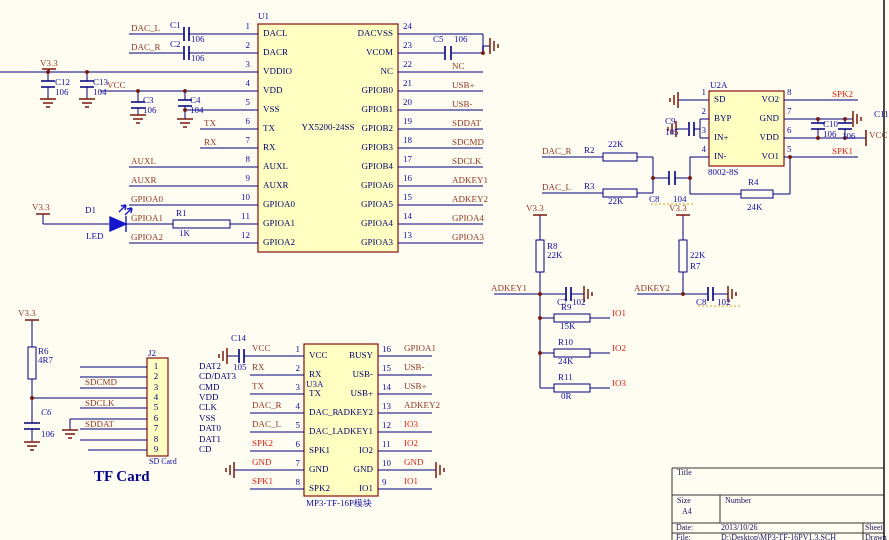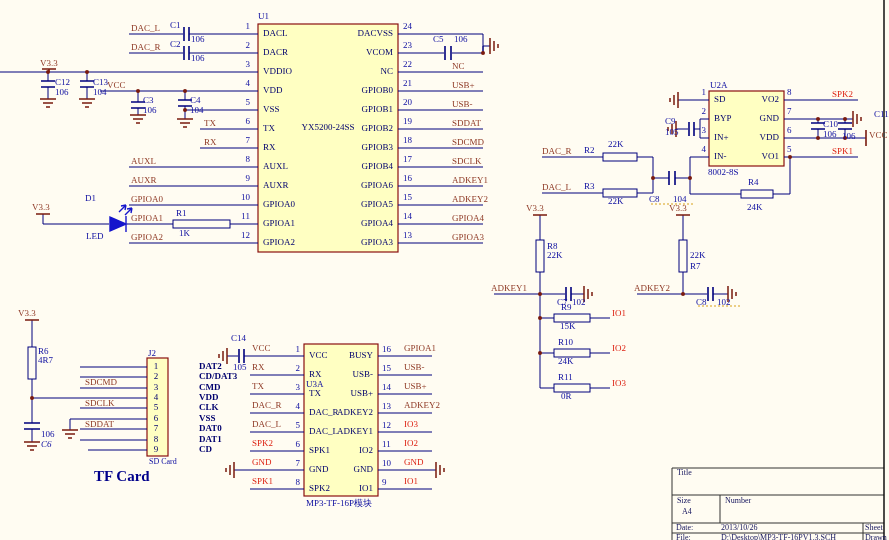--- a/index.html
+++ b/index.html
@@ -8,21 +8,21 @@
   #wireart{position:absolute;left:0;top:0;}
   .lbl{position:absolute;font-size:9px;line-height:1.05;white-space:nowrap;}
   .a-r{transform:translateX(-100%);}
   .a-c{transform:translateX(-50%);}
   .c-d{color:#0E0EA0;}           
   .c-p{color:#00006E;}           
   .c-m{color:#8F3A26;}           
   .c-r{color:#DD2314;}           
   .c-t{color:#16165E;font-size:8px;}
   .c-big{color:#00008B;font-weight:bold;font-size:15px;}
-  .b{font-weight:bold;padding-left:27px;}
+  .b{font-weight:normal;padding-left:27px;}
 </style>
 </head>
 <body>
 
 <div id="sheet">
 
   <svg id="wireart" width="889" height="540" viewBox="0 0 889 540">
 
     <g>
       <rect x="258" y="24" width="140" height="228" fill="#FFFFC2" stroke="#8A0F0F" stroke-width="1.2"></rect>
@@ -221,21 +221,21 @@
       <div class="lbl c-d" style="left: 55px; top: 78px;">C12</div>
       <div class="lbl c-d" style="left: 55px; top: 88px;">106</div>
       <div class="lbl c-d" style="left: 93px; top: 78px;">C13</div>
       <div class="lbl c-d" style="left: 93px; top: 88px;">104</div>
       <div class="lbl c-m" style="left: 107px; top: 81px;">VCC</div>
       <div class="lbl c-d" style="left: 143px; top: 96px;">C3</div>
       <div class="lbl c-d" style="left: 143px; top: 106px;">106</div>
       <div class="lbl c-d" style="left: 190px; top: 96px;">C4</div>
       <div class="lbl c-d" style="left: 190px; top: 106px;">104</div>
       <div class="lbl c-m" style="left: 32px; top: 203px;">V3.3</div>
-      <div class="lbl c-d" style="left: 85px; top: 194px;">D1</div>
+      <div class="lbl c-d" style="left: 85px; top: 206px;">D1</div>
       <div class="lbl c-d" style="left: 86px; top: 232px;">LED</div>
       <div class="lbl c-d" style="left: 176px; top: 209px;">R1</div>
       <div class="lbl c-d" style="left: 179px; top: 229px;">1K</div>
       <div class="lbl c-d" style="left: 710px; top: 81px;">U2A</div>
       <div class="lbl c-d" style="left: 708px; top: 168px;">8002-8S</div>
       <div class="lbl c-p" style="left: 714px; top: 95px;">SD</div>
       <div class="lbl c-p" style="left: 714px; top: 114px;">BYP</div>
       <div class="lbl c-p" style="left: 714px; top: 133px;">IN+</div>
       <div class="lbl c-p" style="left: 714px; top: 152px;">IN-</div>
       <div class="lbl c-p a-r" style="left: 779px; top: 95px;">VO2</div>
@@ -286,21 +286,21 @@
       <div class="lbl c-r" style="left: 612px; top: 379px;">IO3</div>
       <div class="lbl c-m" style="left: 669px; top: 204px;">V3.3</div>
       <div class="lbl c-d" style="left: 690px; top: 242px; margin-top: 20px;">R7</div>
       <div class="lbl c-d" style="left: 690px; top: 251px;">22K</div>
       <div class="lbl c-m" style="left: 634px; top: 284px;">ADKEY2</div>
       <div class="lbl c-d" style="left: 696px; top: 298px;">C8</div>
       <div class="lbl c-d" style="left: 717px; top: 298px;">102</div>
       <div class="lbl c-m" style="left: 18px; top: 309px;">V3.3</div>
       <div class="lbl c-d" style="left: 38px; top: 347px;">R6</div>
       <div class="lbl c-d" style="left: 38px; top: 356px;">4R7</div>
-      <div class="lbl c-d" style="left: 41px; top: 440px; font-style: italic;">C6</div>
+      <div class="lbl c-d" style="left: 41px; top: 408px; font-style: italic;">C6</div>
       <div class="lbl c-d" style="left: 41px; top: 430px;">106</div>
       <div class="lbl c-m" style="left: 85px; top: 378px;">SDCMD</div>
       <div class="lbl c-m" style="left: 85px; top: 399px;">SDCLK</div>
       <div class="lbl c-m" style="left: 85px; top: 420px;">SDDAT</div>
       <div class="lbl c-d" style="left: 148px; top: 349px;">J2</div>
       <div class="lbl c-p a-c" style="left: 156px; top: 362px;">1</div>
       <div class="lbl c-p a-c" style="left: 156px; top: 372px;">2</div>
       <div class="lbl c-p a-c" style="left: 156px; top: 383px;">3</div>
       <div class="lbl c-p a-c" style="left: 156px; top: 393px;">4</div>
       <div class="lbl c-p a-c" style="left: 156px; top: 403px;">5</div>

